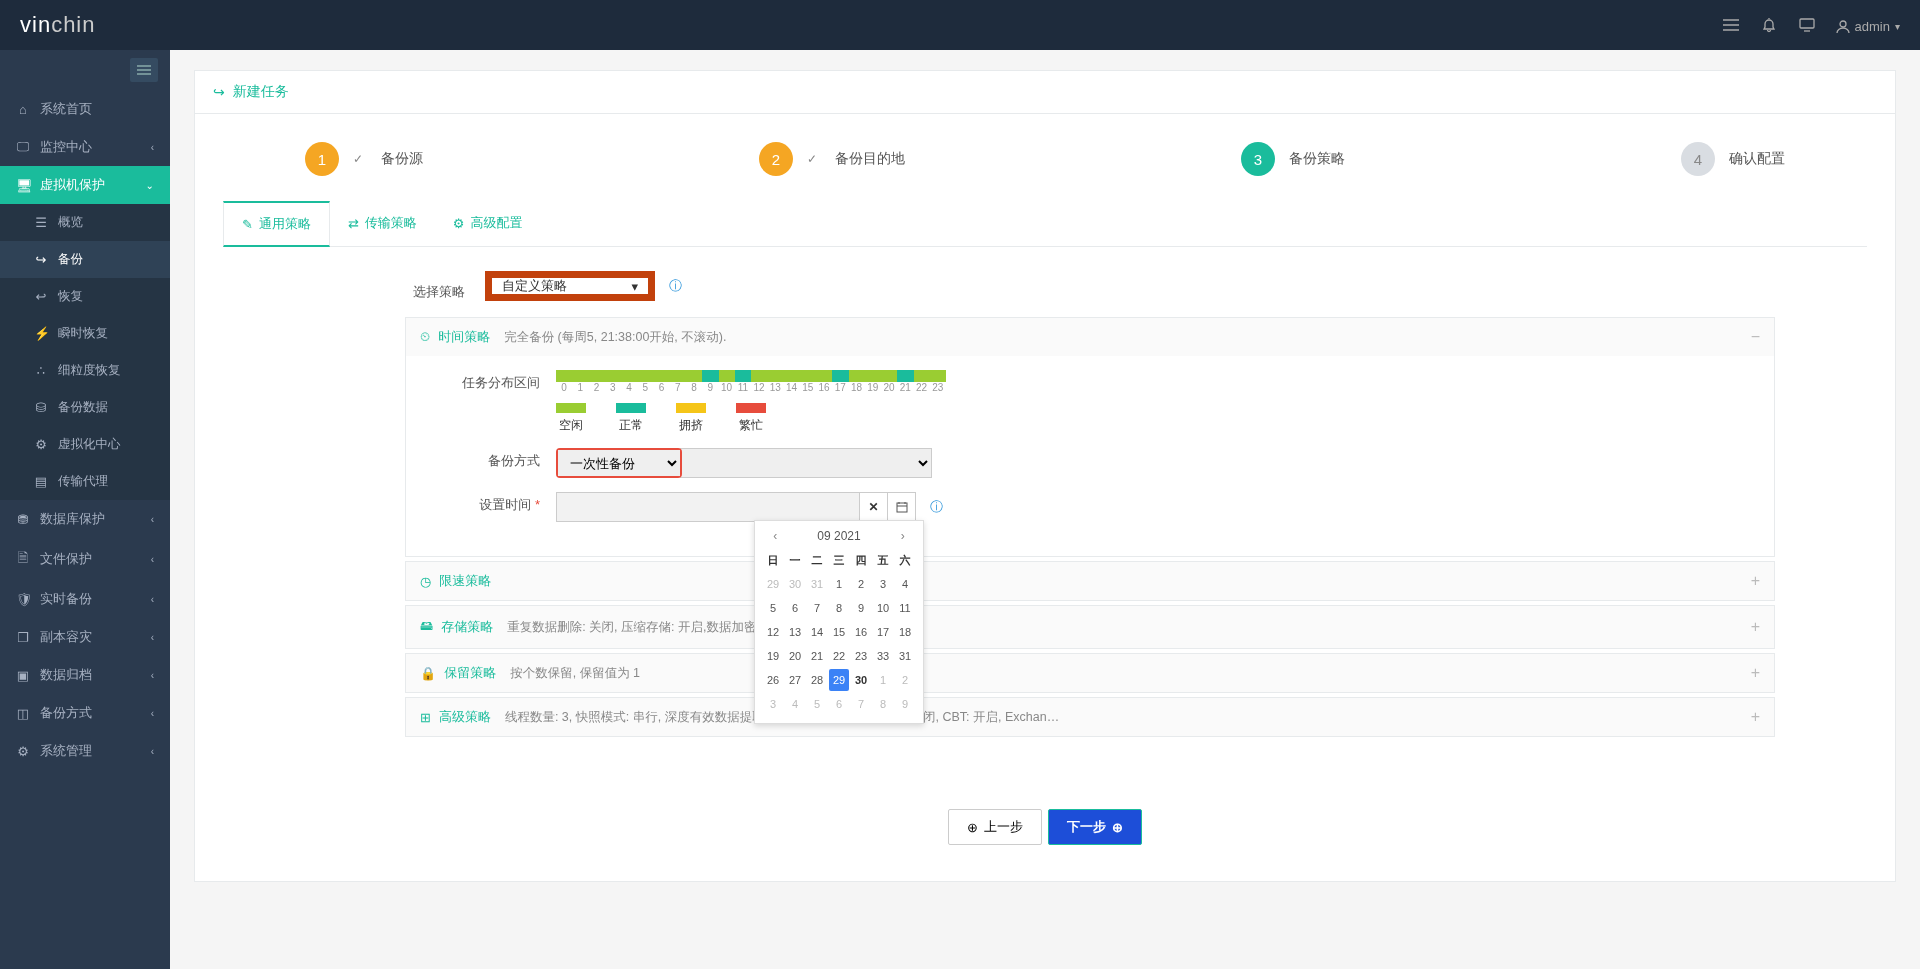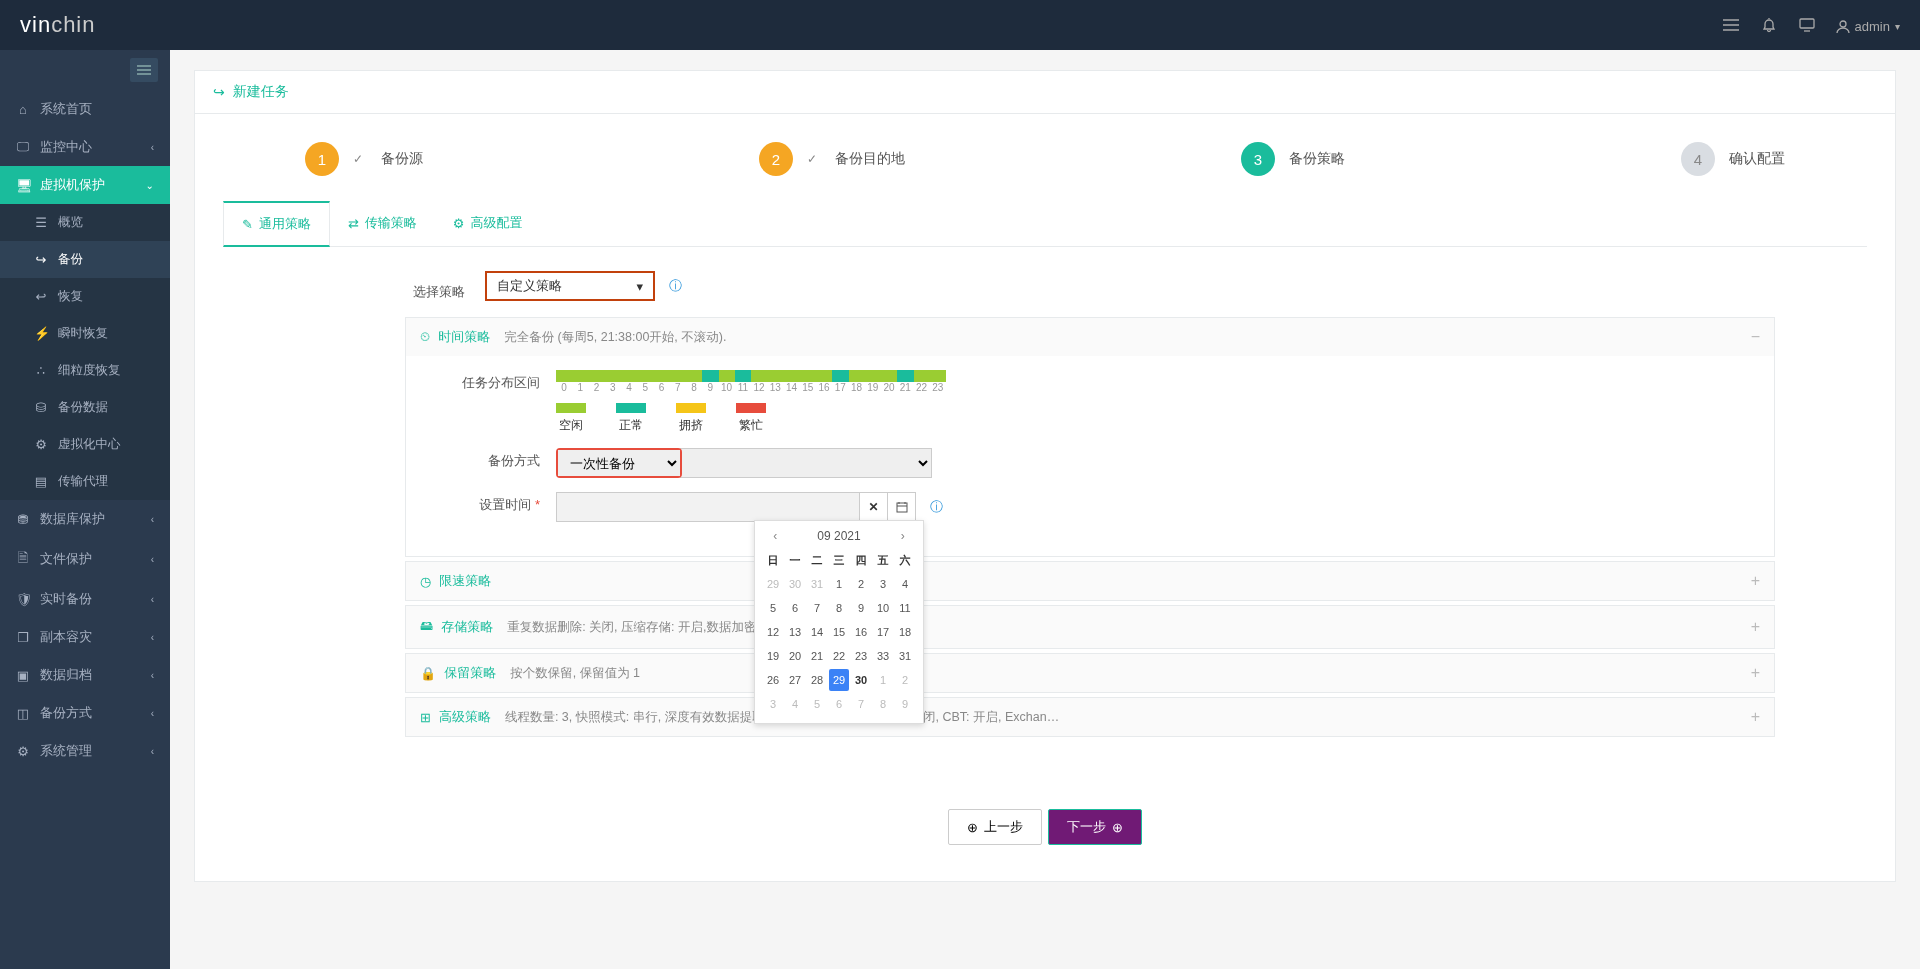--- a/index.html
+++ b/index.html
@@ -43,21 +43,21 @@
 
 
 .tabs { display:flex; border-bottom:1px solid #e7eaec; margin:0 28px; }
 .tab { padding:12px 18px; font-size:13px; color:#1abc9c; cursor:pointer; display:flex; align-items:center; gap:6px; }
 .tab.active { color:#1abc9c; border-bottom:2px solid #1abc9c; background:#fff; position:relative; top:1px; border-top:2px solid #1abc9c; border-left:1px solid #e7eaec; border-right:1px solid #e7eaec; }
 
 .form-area { padding:24px 120px 40px 120px; }
 .form-row { display:flex; align-items:flex-end; margin-bottom:16px; }
 .form-label { width:170px; text-align:right; padding-right:20px; font-size:13px; color:#555; }
 .form-ctl { flex:1; display:flex; align-items:center; gap:14px; }
-.select-box { width:170px; height:30px; border:2px solid #c2410c; padding:0 10px; display:flex; align-items:center; justify-content:space-between; background:#fff; cursor:pointer; font-size:13px; }
+.select-box { width:170px; height:30px; border:7px solid #c2410c; padding:0 10px; display:flex; align-items:center; justify-content:space-between; background:#fff; cursor:pointer; font-size:13px; }
 .info-ico { color:#3498db; cursor:pointer; }
 
 
 .acc { border:1px solid #e7eaec; margin-bottom:4px; }
 .acc-head { padding:10px 14px; display:flex; align-items:center; gap:8px; cursor:pointer; background:#fafafa; }
 .acc-title { color:#1abc9c; font-size:13px; }
 .acc-desc { color:#888; font-size:12.5px; margin-left:6px; }
 .acc-plus { margin-left:auto; color:#bbb; font-size:16px; }
 .acc-body { padding:14px 20px 20px 20px; background:#fff; }
 
@@ -91,21 +91,21 @@
 .cal-cell { height:22px; display:flex; align-items:center; justify-content:center; font-size:11px; cursor:pointer; }
 .cal-dow { font-weight:bold; color:#333; }
 .cal-muted { color:#bbb; }
 .cal-day { color:#555; }
 .cal-sel { background:#3b82f6; color:#fff; border-radius:2px; }
 .cal-bold { color:#333; font-weight:600; }
 
 
 .footer-btns { display:flex; justify-content:center; gap:6px; padding:28px 0 36px; }
 .btn { padding:8px 18px; border:1px solid #ccc; background:#fff; cursor:pointer; font-size:13px; display:flex; align-items:center; gap:6px; border-radius:2px; }
-.btn-primary { background:#701a75; border-color:#1abc9c; color:#fff; }
+.btn-primary { background:#1d4ed8; border-color:#1abc9c; color:#fff;font-weight:bold; }
 
 svg { display:block; }
 </style>
 </head>
 <body>
 
 <div class="header">
   <div class="logo">
     <span>vin</span><span class="thin">chin</span>
   </div>

